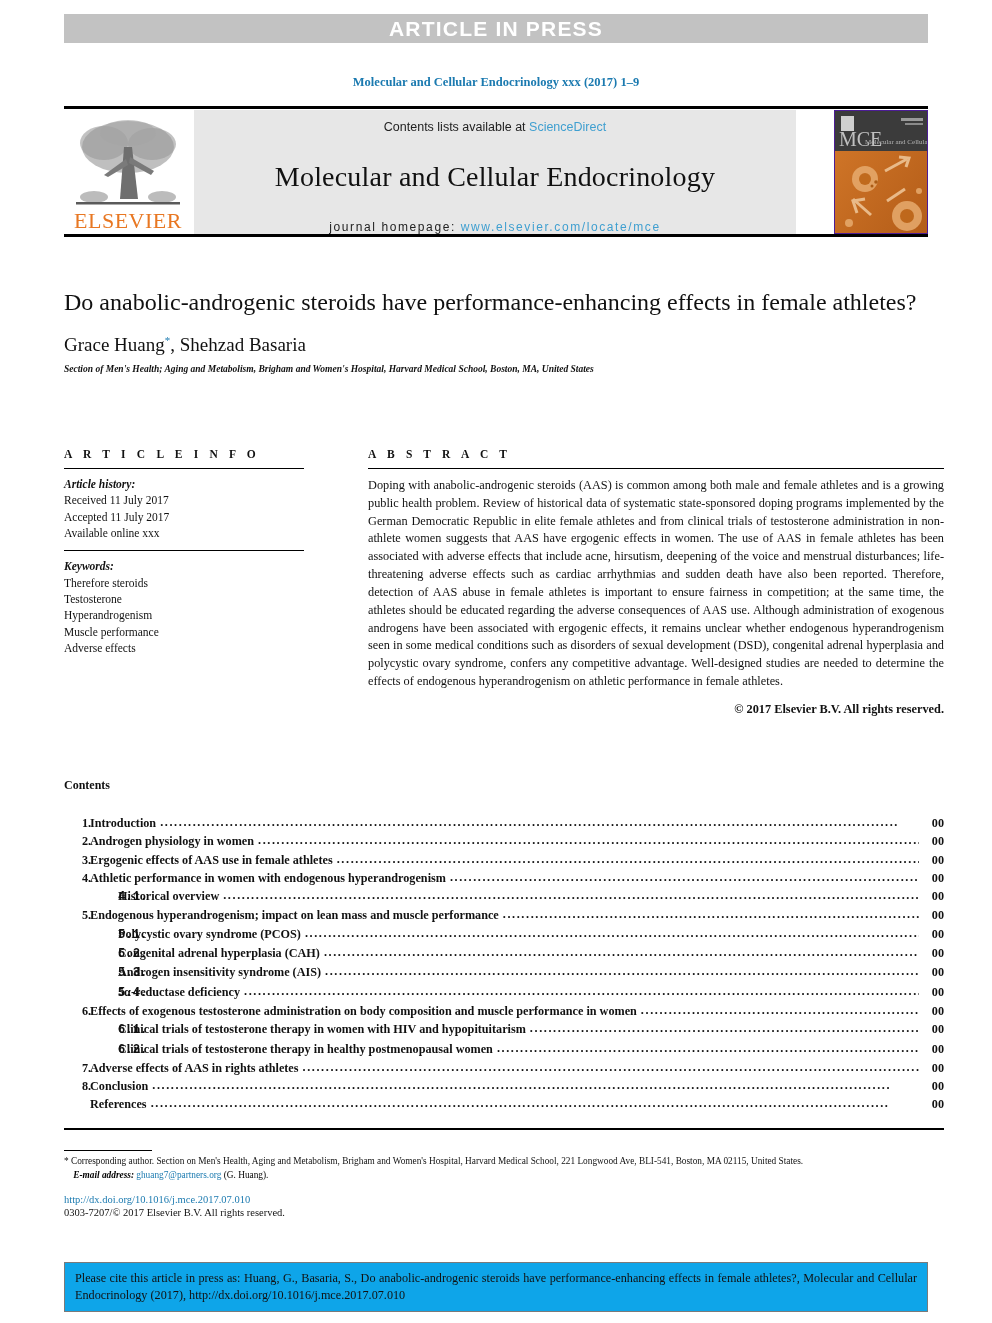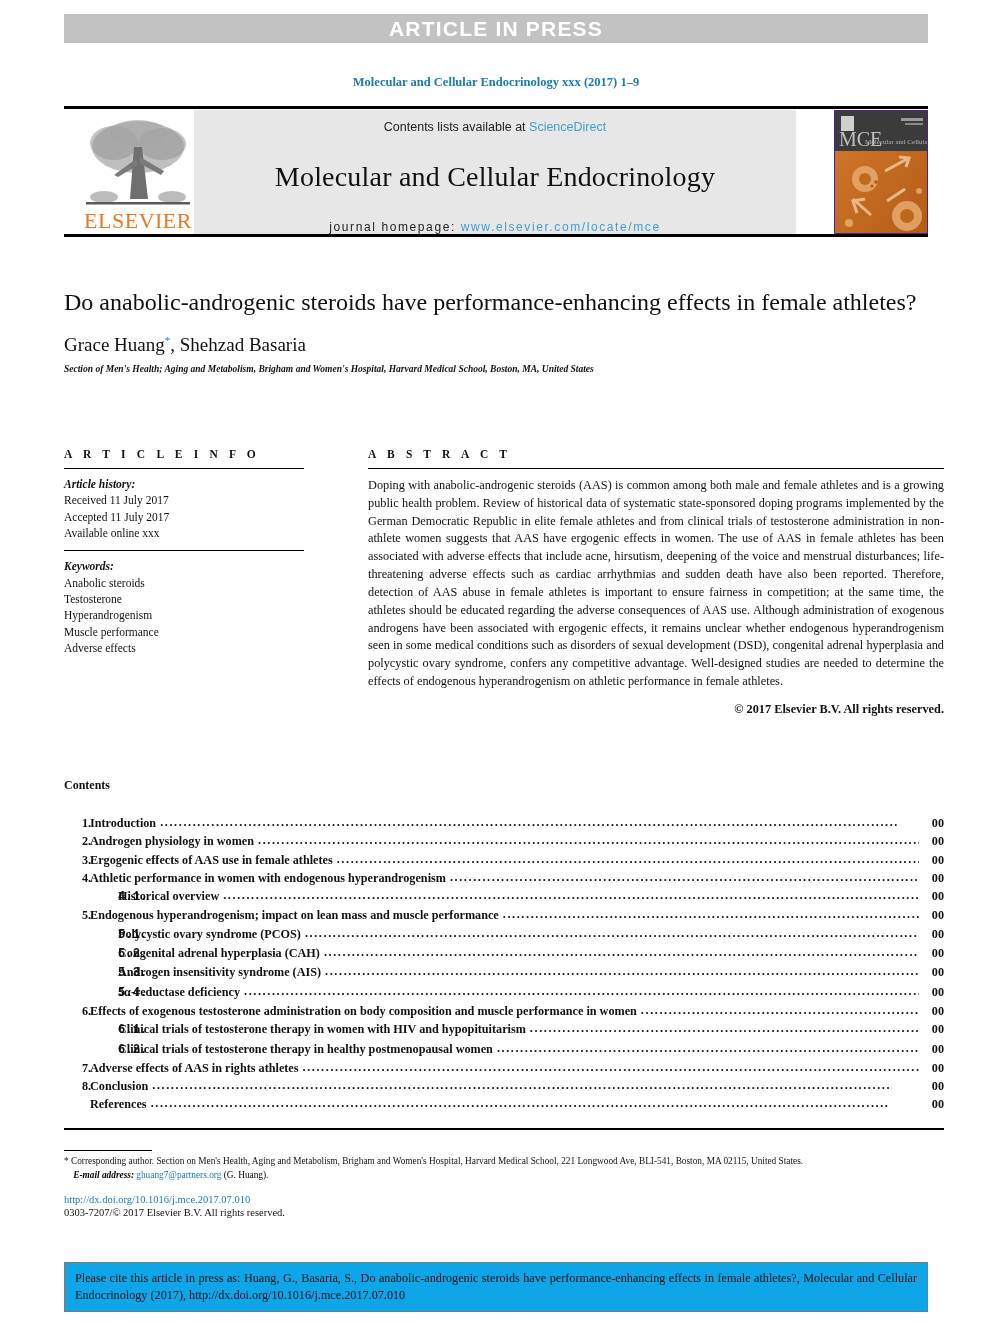--- a/index.html
+++ b/index.html
@@ -37,21 +37,21 @@
     position:absolute; left:64px; top:106px; width:864px; height:131px;
   }
   .masthead-rule-top {
     position:absolute; left:0; top:0; width:864px; height:3px; background:#000;
   }
   .masthead-rule-bot {
     position:absolute; left:0; top:128px; width:864px; height:3px; background:#000;
   }
   .elsevier-box {
     position:absolute; left:0; top:4px; width:128px; height:124px;
-    display:flex; flex-direction:column; align-items:flex-end; justify-content:flex-end;
+    display:flex; flex-direction:column; align-items:center; justify-content:flex-end;
     padding-bottom:2px;
   }
   .elsevier-tree { width:108px; height:92px; }
   .elsevier-word {
     font-family:"Liberation Serif","DejaVu Serif",serif;
     color:#e87722; font-size:22px; letter-spacing:0.5px; line-height:1;
     margin-top:1px;
   }
   .center-grey {
     position:absolute; left:130px; top:4px; width:602px; height:124px;
@@ -246,21 +246,21 @@
       <div class="hr-thin"></div>
       <div class="info-group">
         <div class="lbl">Article history:</div>
         <div>Received 11 July 2017</div>
         <div>Accepted 11 July 2017</div>
         <div>Available online xxx</div>
       </div>
       <div class="info-div"></div>
       <div class="info-group">
         <div class="lbl">Keywords:</div>
-        <div>Anabolic steroids</div>
+        <div>Therefore steroids</div>
         <div>Testosterone</div>
         <div>Hyperandrogenism</div>
         <div>Muscle performance</div>
         <div>Adverse effects</div>
       </div>
     </div>
 
     <div class="col-right">
       <div class="sec-head">A B S T R A C T</div>
       <div class="hr-thin"></div>

